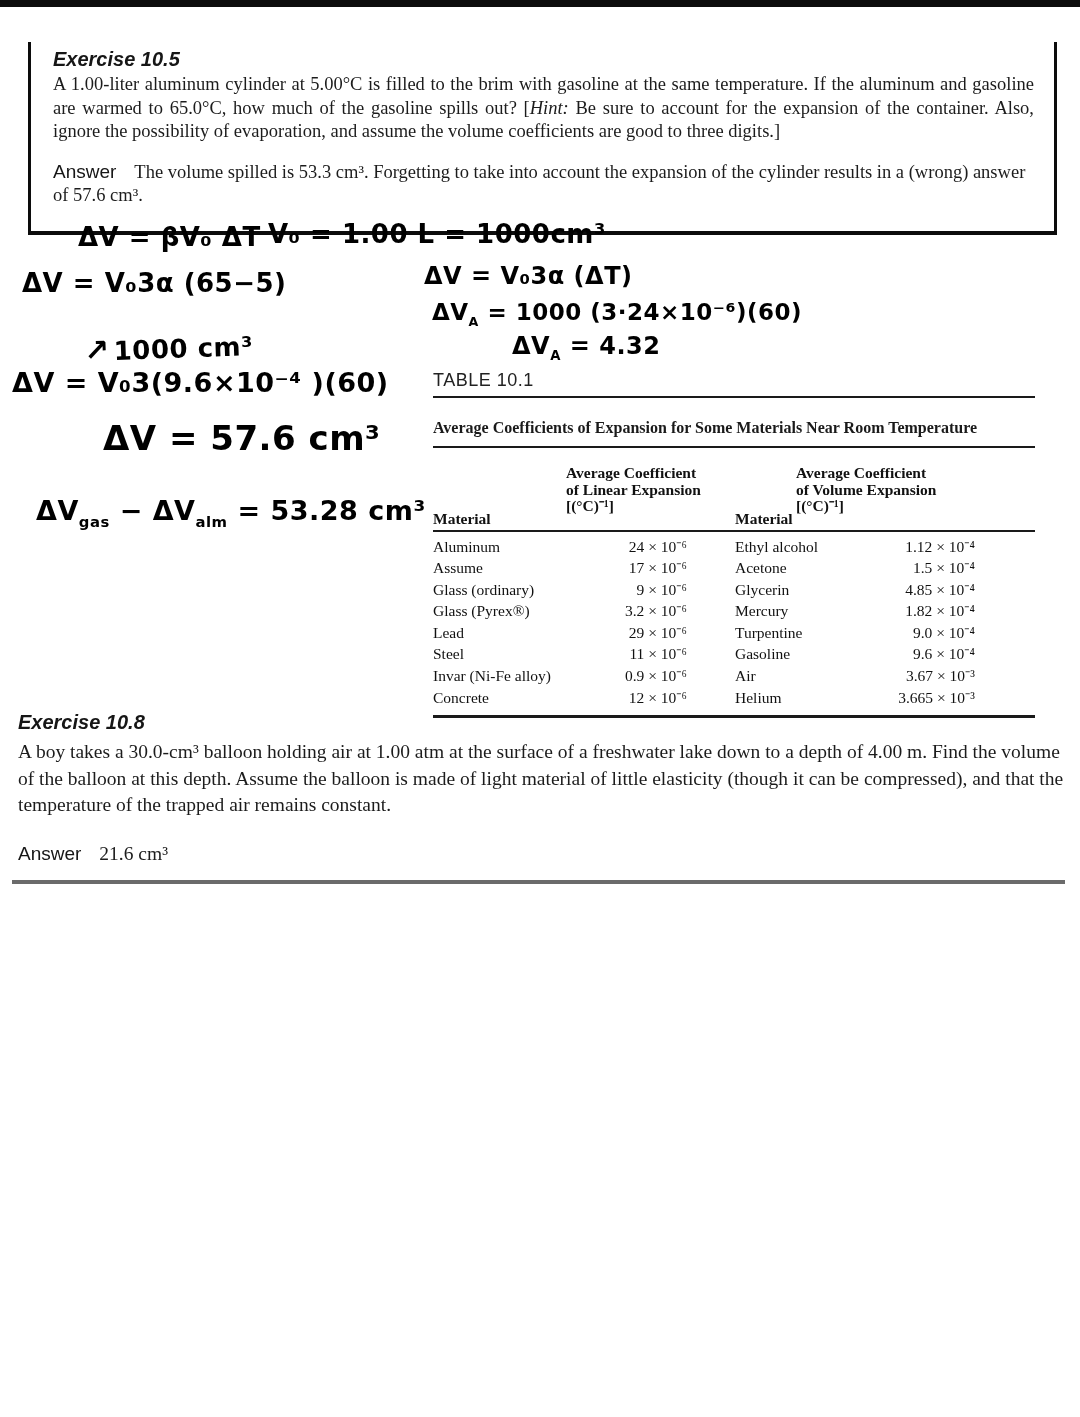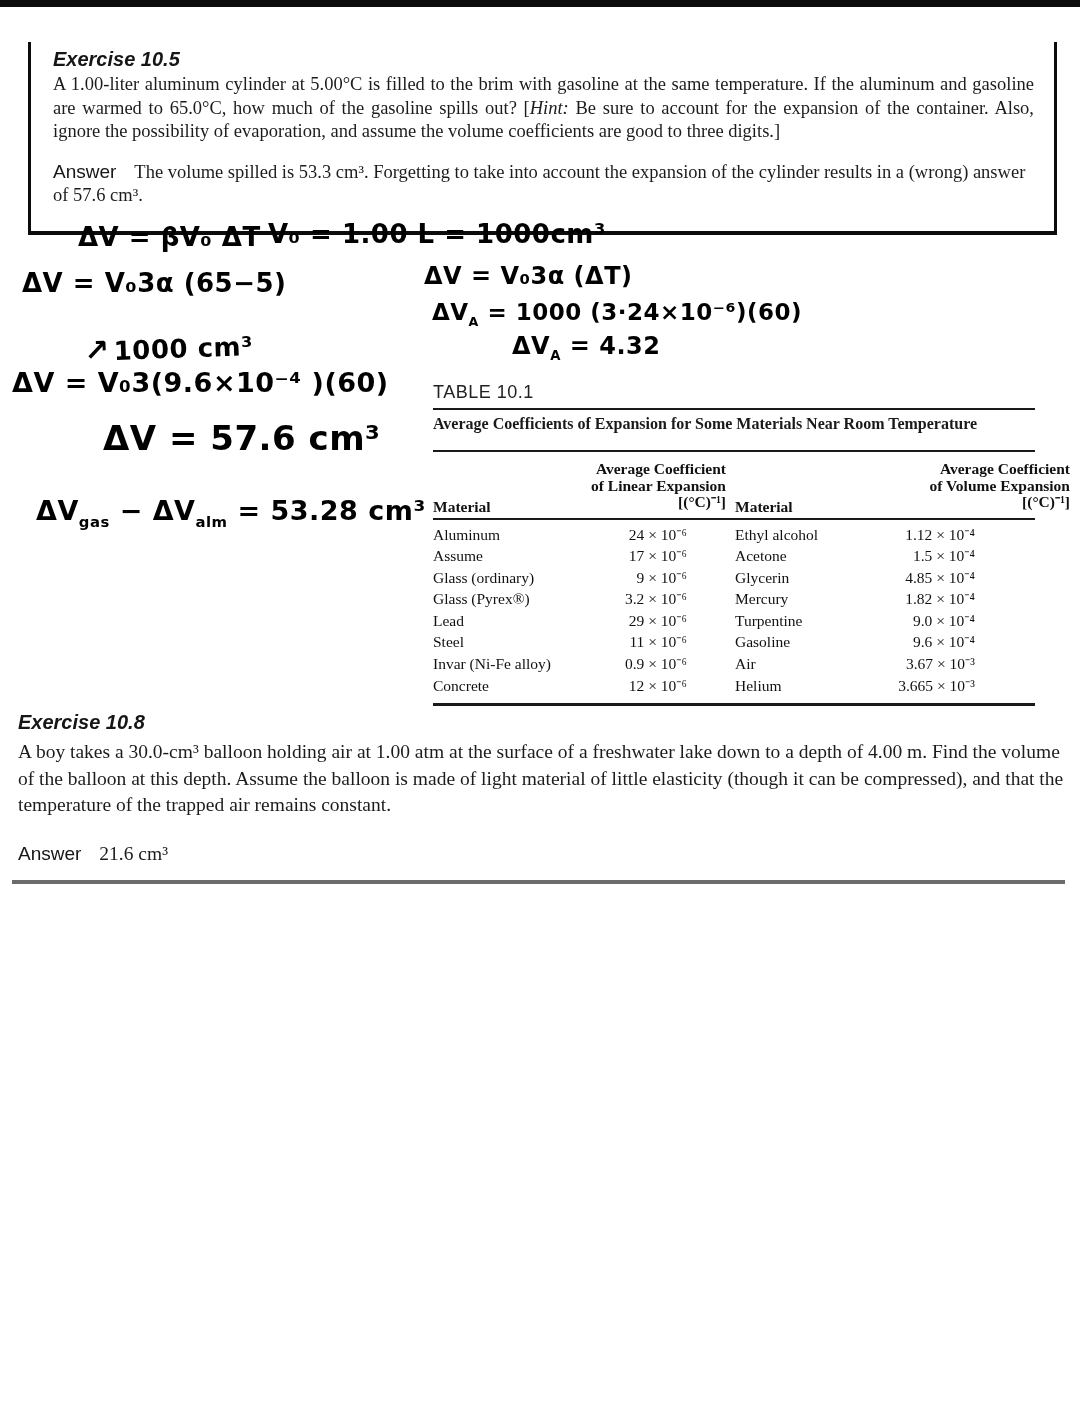--- a/index.html
+++ b/index.html
@@ -65,43 +65,44 @@
   .hw-alpha-dt    { left:424px; top:262px; font-size:24px; }
   .hw-alum-1      { left:432px; top:299px; font-size:23px; }
   .hw-alum-2      { left:512px; top:332px; font-size:24px; }
   .hw-arrow-note  { left:84px;  top:330px; font-size:26px; transform:rotate(-2deg); }
   .hw-arrow-note .arrow { font-size:30px; margin-right:4px; }
   .hw-gas-num     { left:12px;  top:367px; font-size:27px; }
   .hw-gas-res     { left:103px; top:418px; font-size:34px; }
   .hw-final       { left:36px;  top:495px; font-size:27px; }
 
   
-  .table-block { position:absolute; left:433px; top:382px; width:602px; }
+  .table-block { position:absolute; left:433px; top:370px; width:602px; }
   .table-label {
     font-family:"Liberation Sans", sans-serif;
     font-size:18px; font-weight:400; letter-spacing:0.5px;
     color:#222;
     padding-bottom:5px;
     border-bottom:2px solid #1a1a1a;
   }
   .table-title {
     font-weight:bold; font-size:16px; line-height:20px;
     color:#1a1a1a;
-    padding:4px 0 16px 0;
+    padding:4px 0 8px 0;
     border-bottom:2px solid #1a1a1a;
+    margin-top:16px;
   }
   .tgrid { display:grid; grid-template-columns:168px 90px 140px 204px; }
   .table-head {
     padding:5px 0 3px 0;
     border-bottom:2px solid #1a1a1a;
     font-weight:bold; font-size:15.5px;
   }
   .table-head .h-mat { align-self:end; line-height:17px; }
   .table-head .h-mat2 { padding-left:44px; }
-  .table-head .h-multi { text-align:right; white-space:nowrap; line-height:16.5px; margin:4px -35px; }
+  .table-head .h-multi { text-align:left; white-space:nowrap; line-height:16.5px; margin:12px -35px; }
   .table-body {
     padding:4px 0 7px 0;
     border-bottom:3.5px solid #1a1a1a;
     font-size:15.5px;
   }
   .trow { line-height:21.6px; }
   .c-v1 { text-align:right; padding-right:4px; }
   .c-m2 { padding-left:44px; }
   .c-v2 { text-align:right; padding-right:60px; }
 

